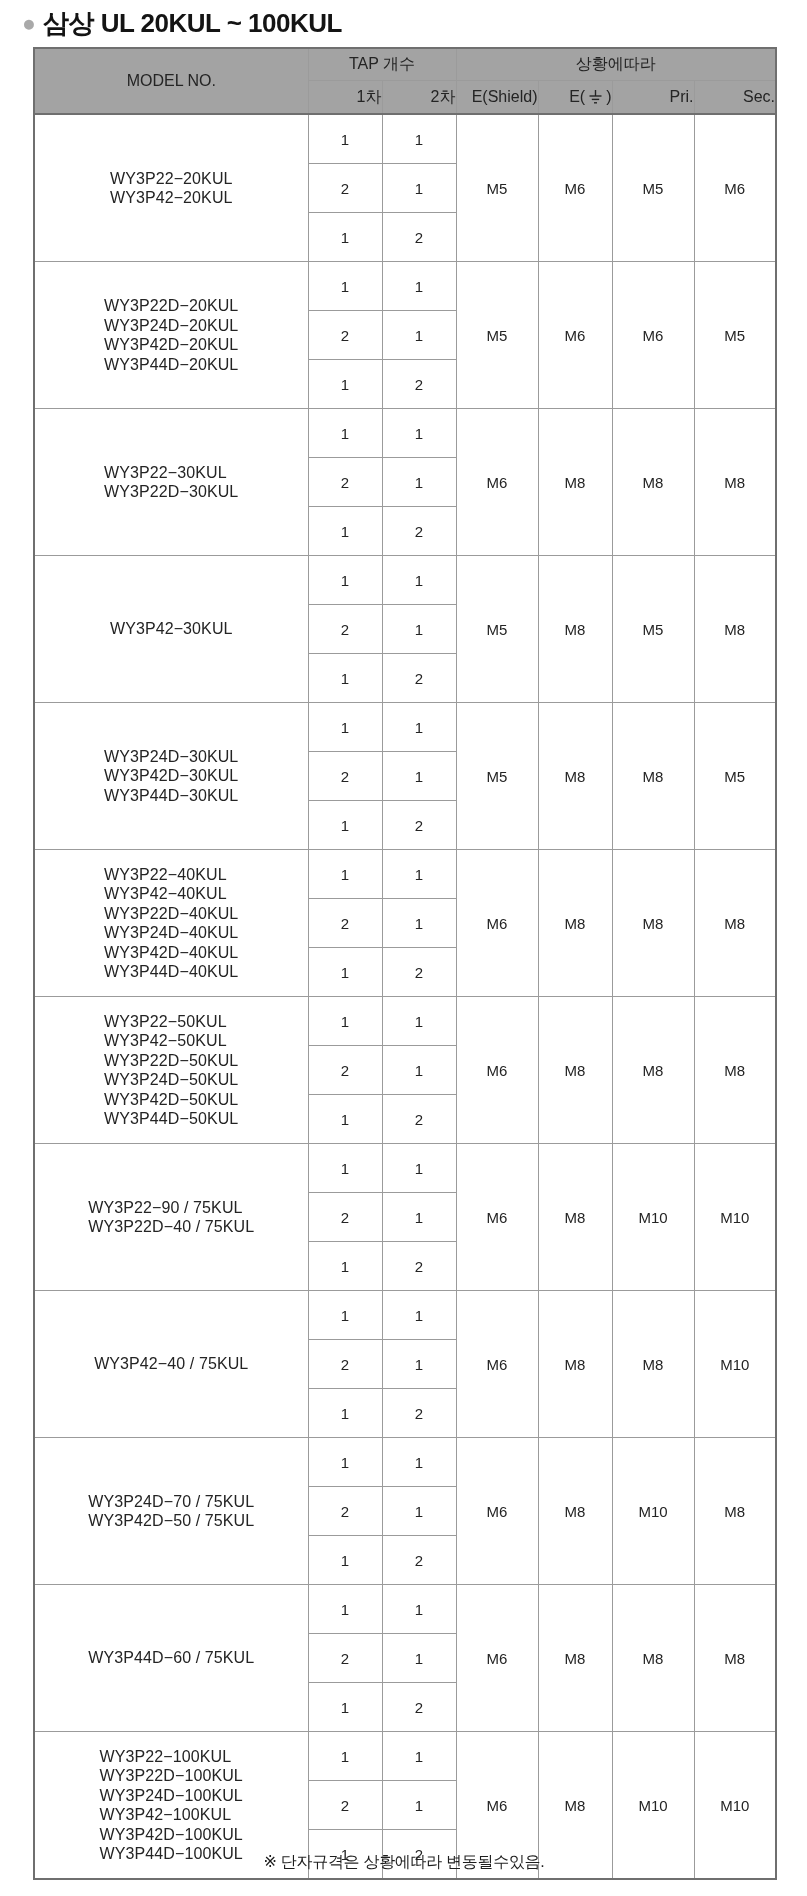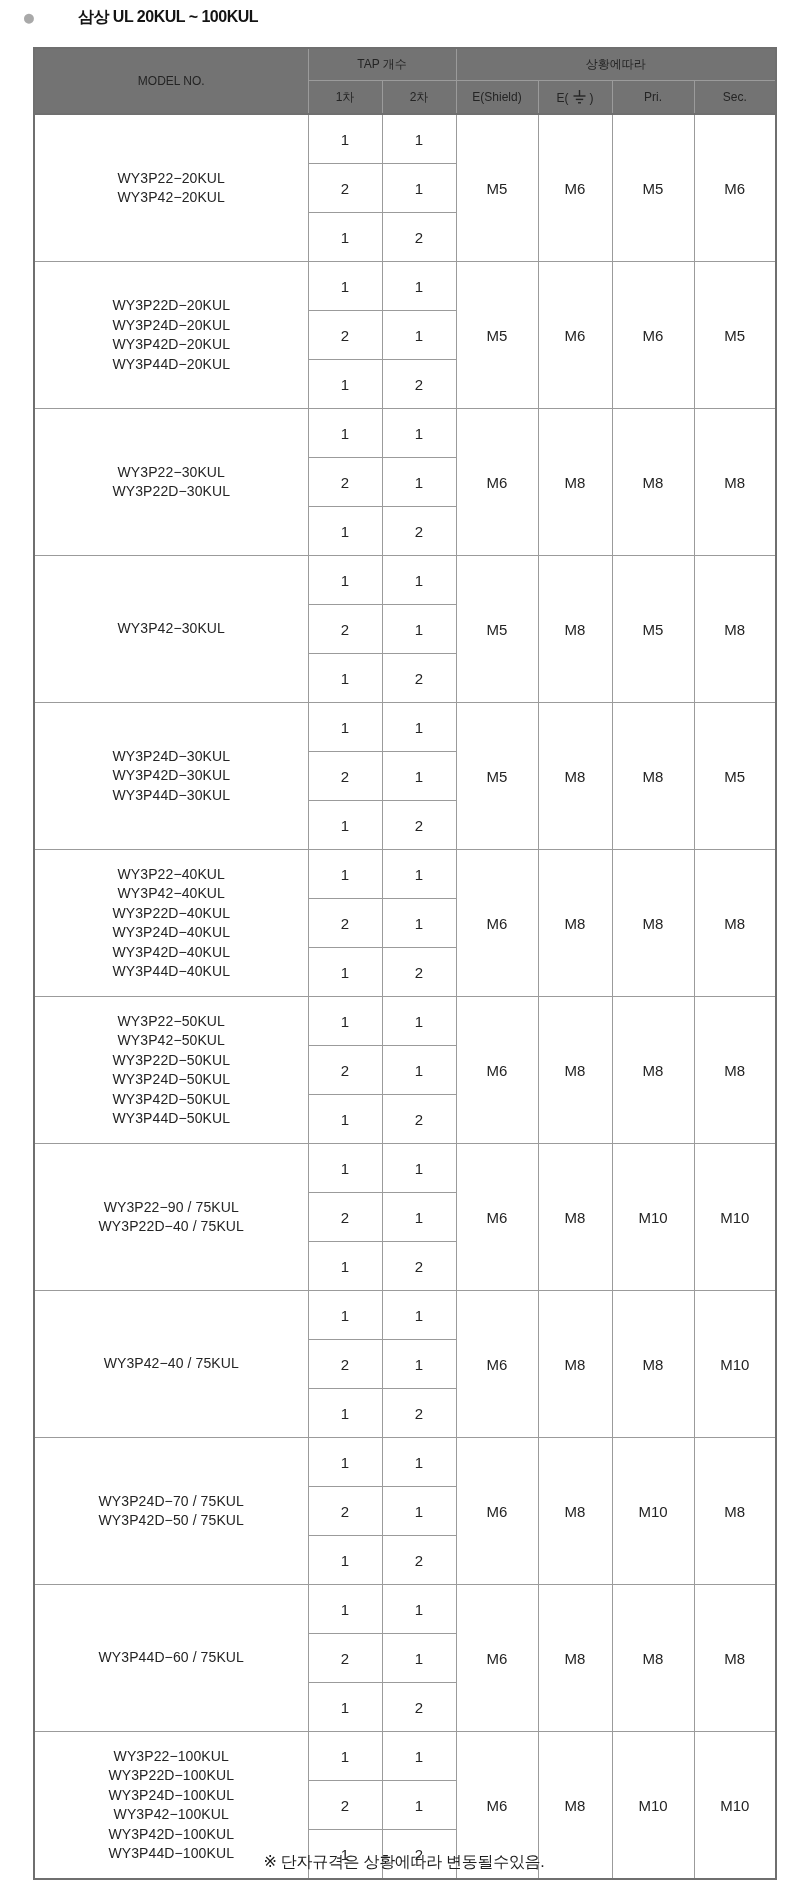--- a/index.html
+++ b/index.html
@@ -28,59 +28,58 @@
     align-items: center;
     white-space: nowrap;
   }
   .title-bullet {
     color: #a9a9a9;
     font-size: 23px;
     line-height: 1;
     margin-right: 7px;
   }
   .title-text {
-    font-size: 16px;
+    font-size: 26px;
     font-weight: 700;
     letter-spacing: -0.5px;
     color: #141414;
-    margin-left: 35px;
   }
   table.spec {
     position: absolute;
     top: 47px;
     left: 33px;
     width: 742px;
     border-collapse: collapse;
     table-layout: fixed;
     border: 2px solid #6f6f6f;
     font-size: 15px;
   }
   table.spec th, table.spec td {
     border: 1px solid #9b9b9b;
     text-align: center;
     vertical-align: middle;
     padding: 0;
     font-weight: 400;
     color: #242424;
   }
   thead th {
-    background: #737373;
+    background: #a3a3a3;
     height: 31px;
-    font-size: 12px;
-  }
-  thead tr.sub th { height: 32px; }
+    font-size: 16px;
+  }
+  thead tr.sub th { height: 32px; text-align: right; }
   thead { border-bottom: 2px solid #6f6f6f; }
   tbody td { height: 48px; background: #ffffff; }
   tbody tr.group-start > td { border-top: 1px solid #7c7c7c; }
   td.model-cell { text-align: center; }
   .model-wrap {
     display: inline-block;
-    text-align: center;
+    text-align: left;
     line-height: 19.5px;
-    font-size: 14px;
+    font-size: 16px;
     letter-spacing: 0.1px;
   }
   .ground-icon {
     display: inline-block;
     vertical-align: -2px;
     margin: 0 3px;
   }
   .footnote {
     position: absolute;
     top: 1852px;

